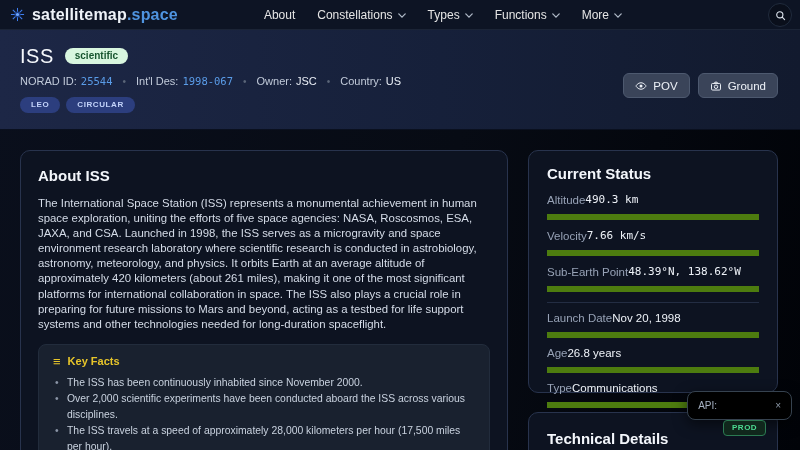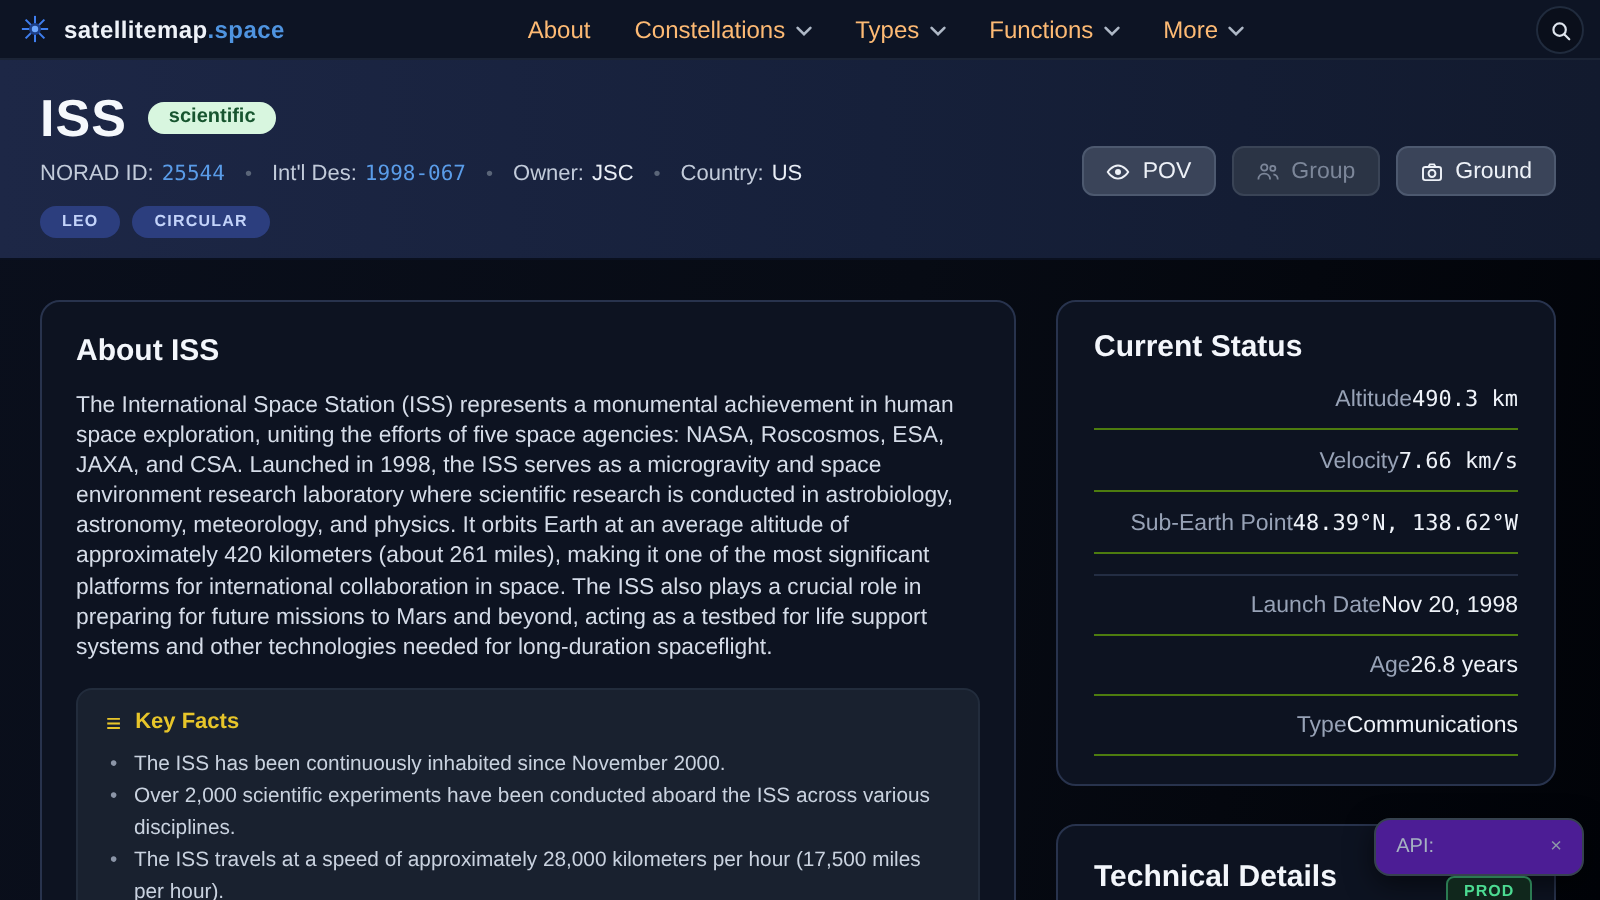--- a/index.html
+++ b/index.html
@@ -12,38 +12,38 @@
   }
   .mono { font-family:"DejaVu Sans Mono",monospace; }
 
   
   .navbar {
     position:absolute; top:0; left:0; width:800px; height:30px;
     background:#0d1424; border-bottom:1px solid #1b2436;
     display:flex; align-items:center; padding:0 10px; z-index:20;
   }
   .brand { display:flex; align-items:center; gap:7px; cursor:pointer; }
-  .brand-text { font-size:12px; font-weight:700; color:#eef2f8; letter-spacing:.2px; }
+  .brand-text { font-size:16px; font-weight:700; color:#eef2f8; letter-spacing:.2px; }
   .brand-text .tld { color:#4f94e0; font-weight:600; }
   .nav-menu { display:flex; align-items:center; gap:22px; margin-left:auto; margin-right:168px; list-style:none; }
-  .nav-item { display:flex; align-items:center; gap:5px; font-size:12px; color:#fdba74; cursor:pointer; white-space:nowrap; }
+  .nav-item { display:flex; align-items:center; gap:5px; font-size:12px; color:#e5e5e5; cursor:pointer; white-space:nowrap; }
   .nav-item .chev { color:#aeb8c6; display:flex; margin-top:2px; }
   .search-btn {
     position:absolute; right:8px; top:3px; width:24px; height:24px; border-radius:50%;
     background:#0a0f1b; border:1px solid #202b3d; display:flex; align-items:center; justify-content:center; cursor:pointer;
   }
 
   
   .hero {
     position:absolute; top:30px; left:0; width:800px; height:100px;
     background:linear-gradient(90deg,#1d2746 0%,#16203a 55%,#121a2e 100%);
     border-bottom:1px solid #0a101f; padding:16px 22px 0 20px; z-index:10;
   }
   .title-row { display:flex; align-items:center; gap:11px; }
-  .page-title { font-size:26px; font-weight:700; color:#f5f8fc; letter-spacing:.5px; line-height:1; }
+  .page-title { font-size:20px; font-weight:400; color:#f5f8fc; letter-spacing:.5px; line-height:1; }
   .status-badge {
     font-size:10px; font-weight:600; color:#17552f; background:#d8f6df;
     padding:3px 10px; border-radius:10px; line-height:1;
   }
   .meta { display:flex; align-items:center; margin-top:9px; font-size:11px; }
   .meta-item { display:flex; align-items:center; }
   .mlabel { color:#c2cbda; }
   .mvalue { margin-left:4px; color:#e9eef6; }
   .mvalue.mlink { color:#5a9ce8; font-family:"DejaVu Sans Mono",monospace; font-size:10.5px; }
   .msep { color:#5a6578; margin:0 10px; font-size:10px; }
@@ -79,34 +79,34 @@
   }
   .facts-header { display:flex; align-items:center; gap:7px; color:#e7c52a; font-size:11px; font-weight:700; }
   .facts-icon { font-size:13px; line-height:1; }
   .facts-list { list-style:none; margin-top:7px; }
   .facts-list li { position:relative; padding-left:14px; font-size:10.4px; line-height:16px; color:#c9d2df; }
   .facts-list li::before { content:"•"; position:absolute; left:2px; color:#8b95a7; }
 
   
   #status-card .card-title { margin-bottom:2px; }
   .srow {
-    display:flex; justify-content:flex-end; align-items:center;
-    padding:9px 0 8px; border-bottom:1px solid #4d7c0f;
+    display:flex; justify-content:flex-start; align-items:center;
+    padding:9px 0 8px; border-bottom:6px solid #4d7c0f;
   }
   .srow.gap { margin-top:10px; border-top:1px solid #232d43; }
   .rlabel { font-size:11.5px; color:#97a2b6; }
   .rvalue { font-size:11.5px; color:#eef2f8; }
   .rvalue.mono { font-family:"DejaVu Sans Mono",monospace; font-size:11px; }
   .rvalue.small { font-size:11px; }
 
   
   .toast {
-    position:absolute; right:8px; top:409px; height:29px; z-index:50;
+    position:absolute; right:8px; top:391px; height:29px; z-index:50;
     display:flex; align-items:center; gap:6px; padding:0 10px;
-    background:#4c1d95; border:1px solid #36424f; border-radius:8px;
+    background:#000000; border:1px solid #36424f; border-radius:8px;
     box-shadow:0 4px 14px rgba(0,0,0,.55);
   }
   .toast-label { font-size:10px; color:#a5b1c2; }
   .toast-badge {
     font-size:8px; font-weight:700; letter-spacing:.5px; color:#4cdb92;
     background:#10271c; border:1px solid #2b7a52; padding:3px 8px; border-radius:4px; line-height:1;margin-top:44px;
   }
   .toast-close { font-size:10px; color:#8d99a8; margin-left:3px; cursor:pointer; background:none; border:none; font-family:inherit; }
 </style>
 </head>
@@ -224,31 +224,20 @@
         <span class="a-icon">
           <svg width="12" height="12" viewBox="0 0 16 16">
             <path d="M1.2 8S3.8 3.6 8 3.6 14.8 8 14.8 8 12.2 12.4 8 12.4 1.2 8 1.2 8z" fill="none" stroke="currentColor" stroke-width="1.3"></path>
             <circle cx="8" cy="8" r="2" fill="currentColor"></circle>
           </svg>
         </span>
         <span>POV</span>
       </button>
 
 
-      <button class="action-btn disabled">
-        <span class="a-icon">
-          <svg width="12" height="12" viewBox="0 0 16 16">
-            <circle cx="5.5" cy="5" r="2.1" fill="none" stroke="currentColor" stroke-width="1.2"></circle>
-            <circle cx="11.2" cy="5.6" r="1.7" fill="none" stroke="currentColor" stroke-width="1.2"></circle>
-            <path d="M1.6 13c0-2.4 1.8-3.9 3.9-3.9s3.9 1.5 3.9 3.9" fill="none" stroke="currentColor" stroke-width="1.2"></path>
-            <path d="M11.6 9.6c1.7.3 2.9 1.6 2.9 3.4" fill="none" stroke="currentColor" stroke-width="1.2"></path>
-          </svg>
-        </span>
-        <span>Group</span>
-      </button>
 
       <button class="action-btn">
         <span class="a-icon">
           <svg width="12" height="12" viewBox="0 0 16 16">
             <rect x="2" y="4.6" width="12" height="8.8" rx="1.5" fill="none" stroke="currentColor" stroke-width="1.3"></rect>
             <circle cx="8" cy="9" r="2.3" fill="none" stroke="currentColor" stroke-width="1.3"></circle>
             <path d="M5.6 4.6l1-1.7h2.8l1 1.7" fill="none" stroke="currentColor" stroke-width="1.3"></path>
           </svg>
         </span>
         <span>Ground</span>

